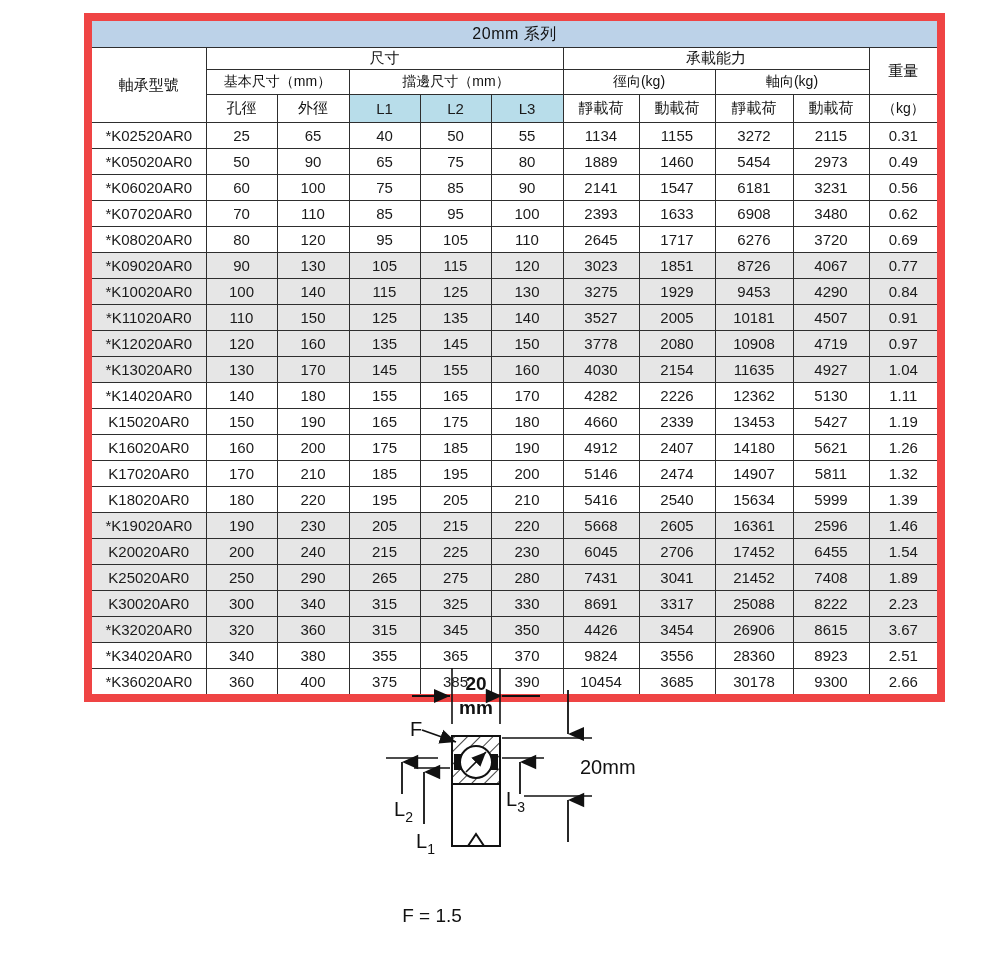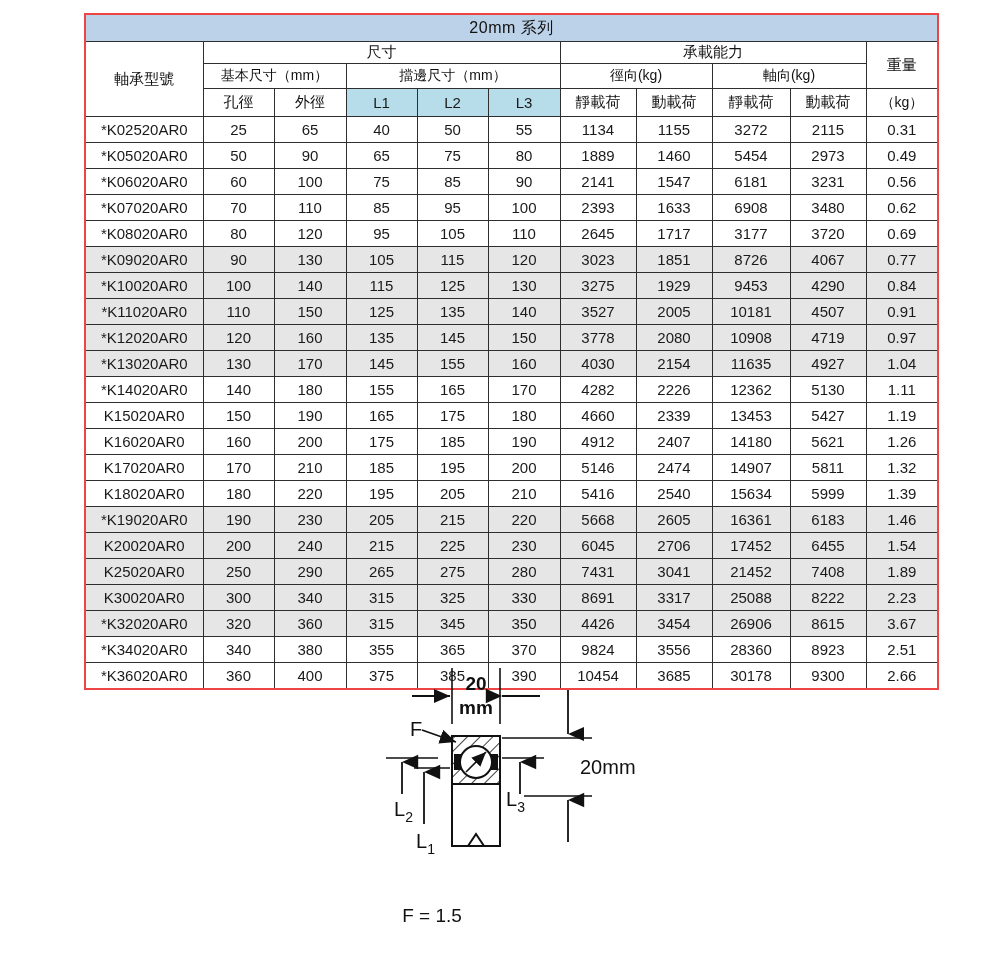--- a/index.html
+++ b/index.html
@@ -31,21 +31,21 @@
   table.spec th,
   table.spec td {
     border: 1px solid #2e2e2e;
     text-align: center;
     vertical-align: middle;
     padding: 0;
     font-weight: normal;
     background-clip: padding-box;
   }
   .outer-frame {
-    border: 2px solid #ef4444;
+    border: 8px solid #ef4444;
   }
 
   
   .title-banner {
     background: #bcd2e8;
     height: 26px;
     font-size: 16px;
     font-weight: bold;
     letter-spacing: 0.5px;
     color: #111;
@@ -218,21 +218,21 @@
         </tr>
         <tr>
           <td class="model">*K08020AR0</td>
           <td>80</td>
           <td>120</td>
           <td>95</td>
           <td>105</td>
           <td>110</td>
           <td>2645</td>
           <td>1717</td>
-          <td>3177</td>
+          <td>6276</td>
           <td>3720</td>
           <td>0.69</td>
         </tr>
         <tr class="shaded">
           <td class="model">*K09020AR0</td>
           <td>90</td>
           <td>130</td>
           <td>105</td>
           <td>115</td>
           <td>120</td>
@@ -362,21 +362,21 @@
         <tr class="shaded">
           <td class="model">*K19020AR0</td>
           <td>190</td>
           <td>230</td>
           <td>205</td>
           <td>215</td>
           <td>220</td>
           <td>5668</td>
           <td>2605</td>
           <td>16361</td>
-          <td>6183</td>
+          <td>2596</td>
           <td>1.46</td>
         </tr>
         <tr class="shaded">
           <td class="model">K20020AR0</td>
           <td>200</td>
           <td>240</td>
           <td>215</td>
           <td>225</td>
           <td>230</td>
           <td>6045</td>

